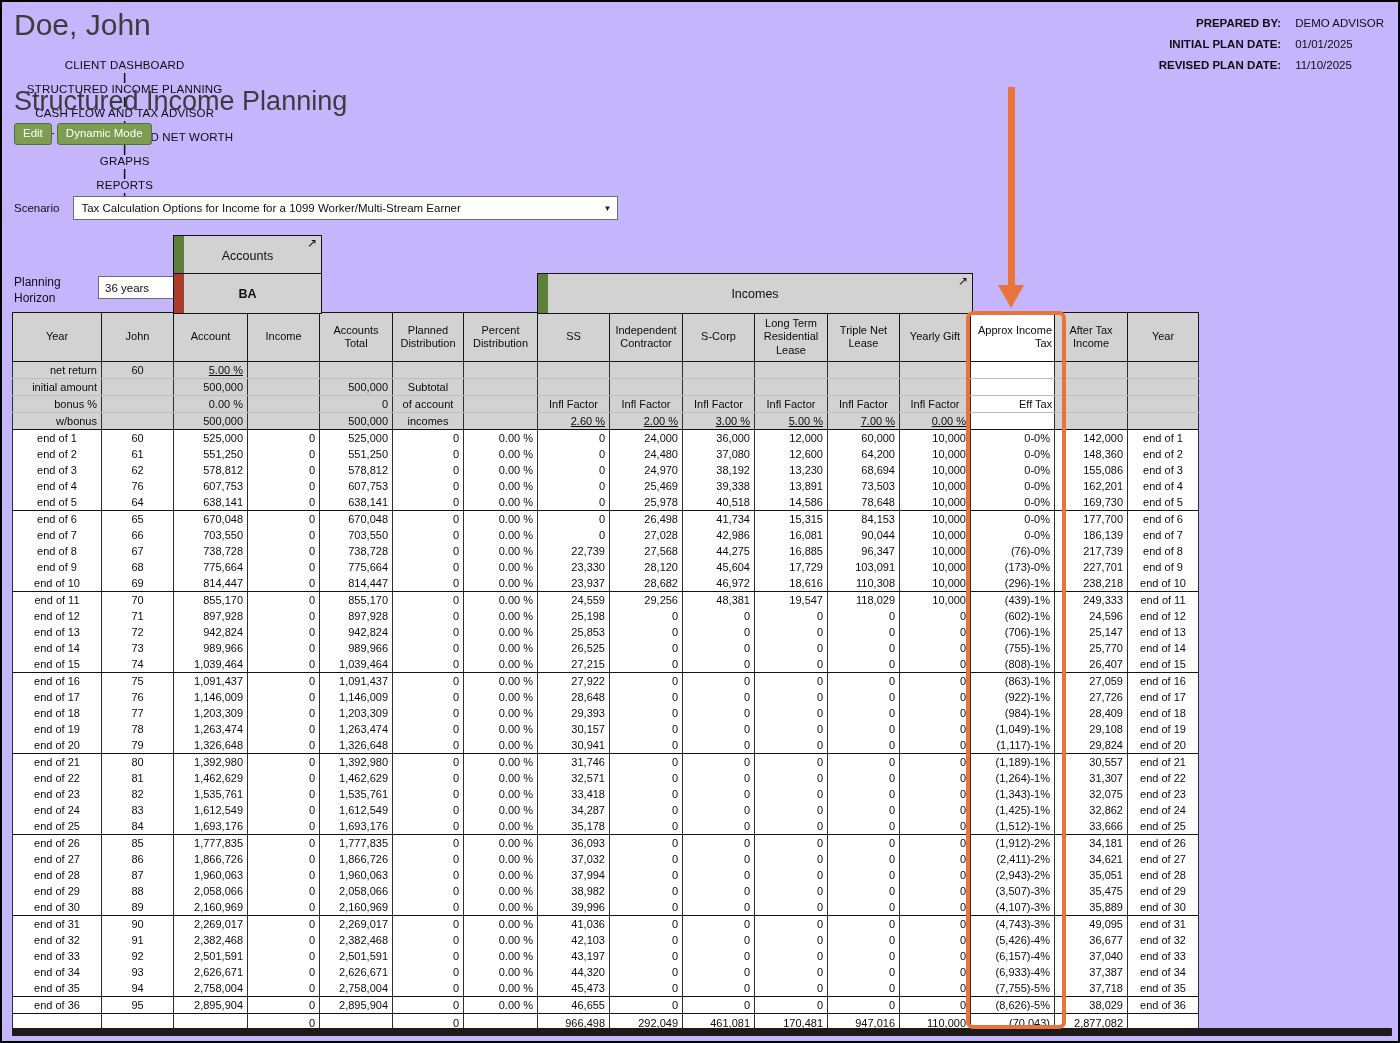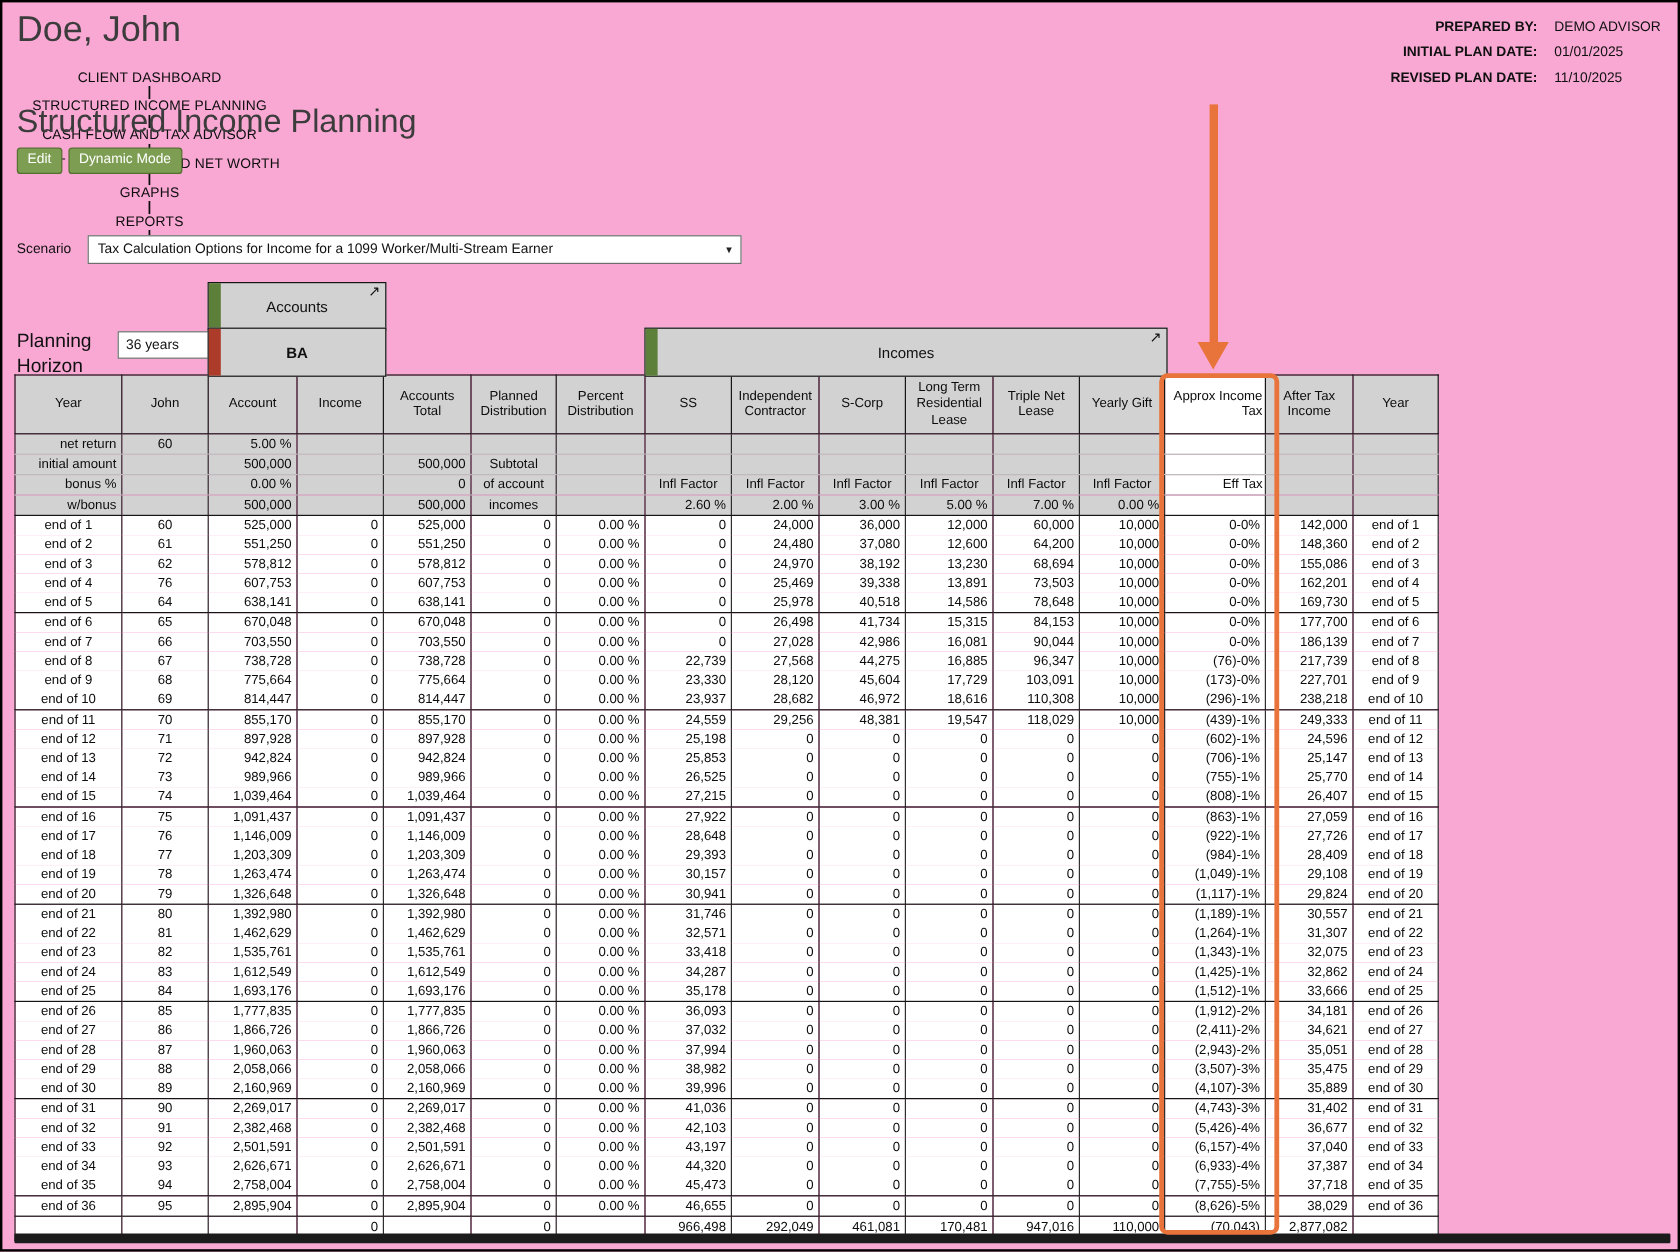--- a/index.html
+++ b/index.html
@@ -1,58 +1,58 @@
 <!DOCTYPE html>
 <html><head>
 <meta charset="utf-8">
 <style>
   html,body{margin:0;padding:0;}
   body{width:1400px;height:1043px;font-family:"Liberation Sans",sans-serif;background:#c9c9c9;position:relative;overflow:hidden;}
-  .page{position:absolute;inset:0;border:2px solid #000;background:#f9a8d4;overflow:hidden;}
+  .page{position:absolute;inset:0;border:2px solid #000;background:#c4b5fd;overflow:hidden;}
 
   .client-name{position:absolute;left:12px;top:6px;font-size:30px;color:#3c3c3c;}
   .plan-info{position:absolute;right:14px;top:15px;display:grid;grid-template-columns:auto auto;column-gap:14px;row-gap:9px;font-size:11.5px;color:#101010;}
   .plan-info .lbl{font-weight:bold;text-align:right;}
   .plan-info .val{text-align:left;}
 
   .main-nav{position:absolute;left:14px;top:57px;display:flex;align-items:center;font-size:11.5px;color:#0d0d0d;letter-spacing:.2px;flex-direction:column;}
   .main-nav .item{cursor:pointer;white-space:nowrap;}
   .main-nav .sep{margin:0 11px;font-weight:bold;}
 
   .page-title{position:absolute;left:12px;top:84px;font-size:27px;color:#3c3c3c;}
   .btn-row{position:absolute;left:12px;top:121px;display:flex;gap:5px;}
   .btn{background:#7d9d52;border:1px solid #55702f;border-radius:3px;color:#fff;font-size:11.5px;padding:3px 8px;line-height:1.2;cursor:pointer;}
 
   .scenario-row{position:absolute;left:12px;top:194px;display:flex;align-items:center;gap:14px;font-size:11.5px;color:#101010;}
   .select{background:#fff;border:1px solid #6e6e6e;height:22px;display:inline-flex;align-items:center;padding:0 24px 0 7px;font-size:11.5px;color:#101010;position:relative;white-space:nowrap;cursor:pointer;}
   .select .chev{position:absolute;right:6px;top:50%;transform:translateY(-50%);font-size:8px;color:#222;}
   .scenario-select{width:512px;}
 
   .table-area{position:absolute;left:10px;top:233px;width:1186px;}
-  .ph-label{position:absolute;left:2px;top:40px;font-size:16px;color:#101010;line-height:1.3;}
+  .ph-label{position:absolute;left:2px;top:40px;font-size:12px;color:#101010;line-height:1.3;}
   .ph-select{position:absolute;left:86px;top:41px;width:74px;height:21px;padding:0 18px 0 6px;}
 
   .group-box{position:absolute;background:#d2d2d2;border:1px solid #141414;display:flex;align-items:center;justify-content:center;font-size:12.5px;color:#101010;}
   .group-box .strip{position:absolute;left:0;top:0;bottom:0;width:10px;}
   .gb-accounts{left:161px;top:0;width:147px;height:39px;}
   .gb-ba{left:161px;top:38px;width:147px;height:39px;font-weight:bold;}
   .gb-incomes{left:525px;top:38px;width:434px;height:39px;}
   .strip-green{background:#5c7f3a;}
   .strip-red{background:#ad3b2a;}
   .expand-icon{position:absolute;right:4px;top:1px;font-size:12px;color:#111;cursor:pointer;line-height:1.1;}
 
   table{border-collapse:collapse;table-layout:fixed;width:1186px;margin-top:77px;}
   th,td{overflow:hidden;}
   th{background:#d2d2d2;font-weight:normal;font-size:11px;line-height:1.2;padding:2px 2px;vertical-align:middle;text-align:center;border:1px solid #161616;height:44px;color:#0c0c0c;white-space:normal;}
   th.hl{background:#fff;text-align:right;}
   td{font-size:11px;line-height:13px;border-left:1px solid #2e2e2e;border-right:1px solid #2e2e2e;padding:1.5px 4px;white-space:nowrap;color:#0c0c0c;}
   tr.setup td{background:#d2d2d2;border-bottom:1px solid #bdbdbd;}
   tr.setup:last-child td{border-bottom:1px solid #141414;}
   tr.setup td.hl{background:#fff;padding-left:48px;}
-  td.orange{background:#dfa14b;}
+  td.orange{background:#dfa14b;text-decoration:underline;}
   tbody.data td{background:#fff;}
   tr.group-end td{border-bottom:1.5px solid #141414;}
   tr.totals td{background:#fff;padding:3px 4px;border-bottom:1px solid #141414;}.c{text-align:center}.r{text-align:right}
 
   .annot{position:absolute;pointer-events:none;z-index:6;}
   .arrow-line{left:1006px;top:85px;width:7px;height:199px;background:#e8743b;}
   .arrow-head{left:996px;top:283px;width:0;height:0;border-left:13px solid transparent;border-right:13px solid transparent;border-top:23px solid #e8743b;}
   .col-highlight{left:964px;top:309px;width:92px;height:710px;border:4px solid #e8743b;border-radius:7px;background:transparent;}
   .hscrollbar{position:absolute;left:10px;bottom:5px;width:1380px;height:8px;background:#1b1b1b;border-radius:1px;cursor:pointer;}
 </style>
@@ -791,21 +791,21 @@
             <td class="r">2,269,017</td>
             <td class="r">0</td>
             <td class="r">0.00 %</td>
             <td class="r">41,036</td>
             <td class="r">0</td>
             <td class="r">0</td>
             <td class="r">0</td>
             <td class="r">0</td>
             <td class="r">0</td>
             <td class="r hl">(4,743)-3%</td>
-            <td class="r">31,402</td>
+            <td class="r">49,095</td>
             <td class="c">end of 31</td>
           </tr>
           <tr>
             <td class="c">end of 32</td>
             <td class="c">91</td>
             <td class="r">2,382,468</td>
             <td class="r">0</td>
             <td class="r">2,382,468</td>
             <td class="r">0</td>
             <td class="r">0.00 %</td>

